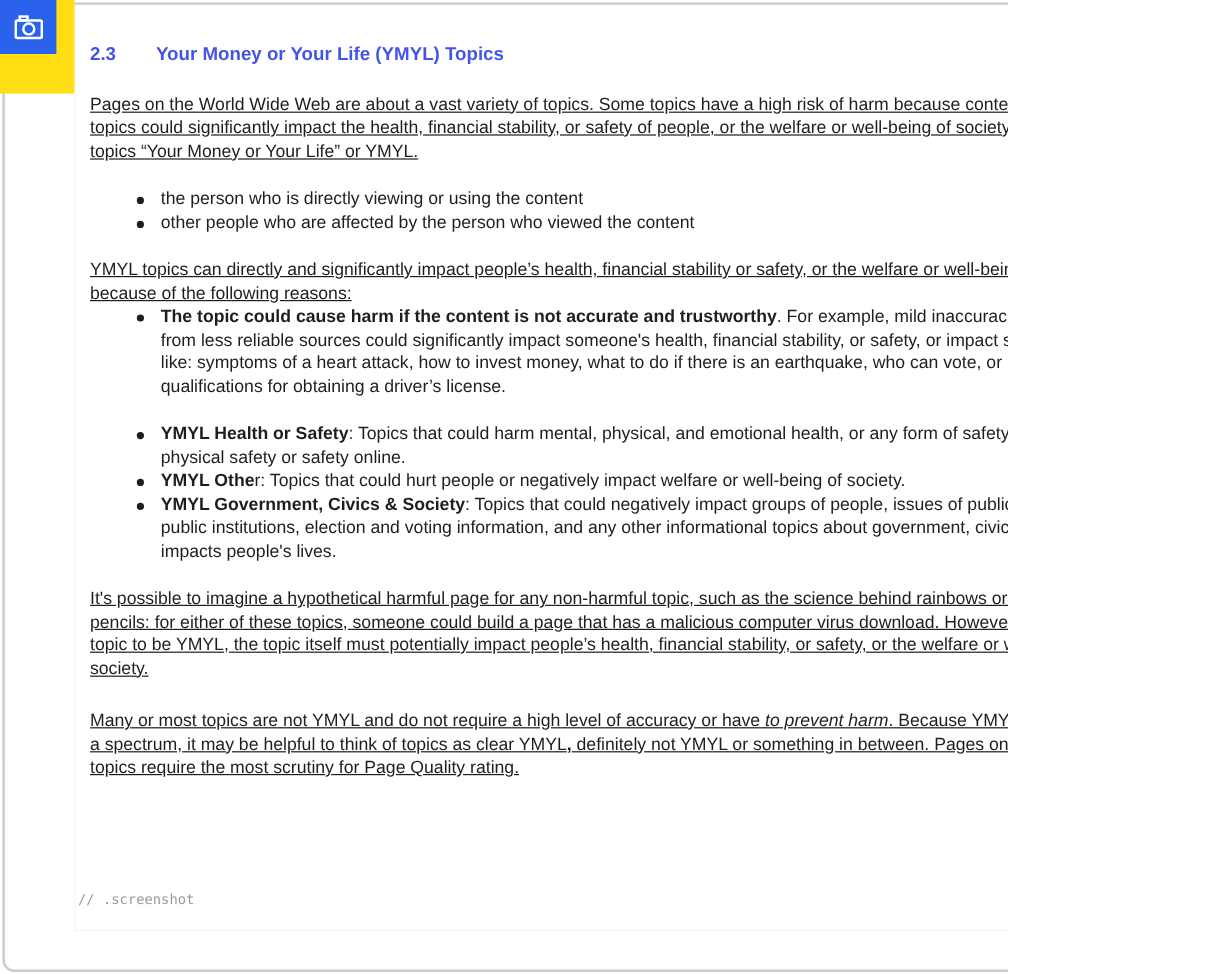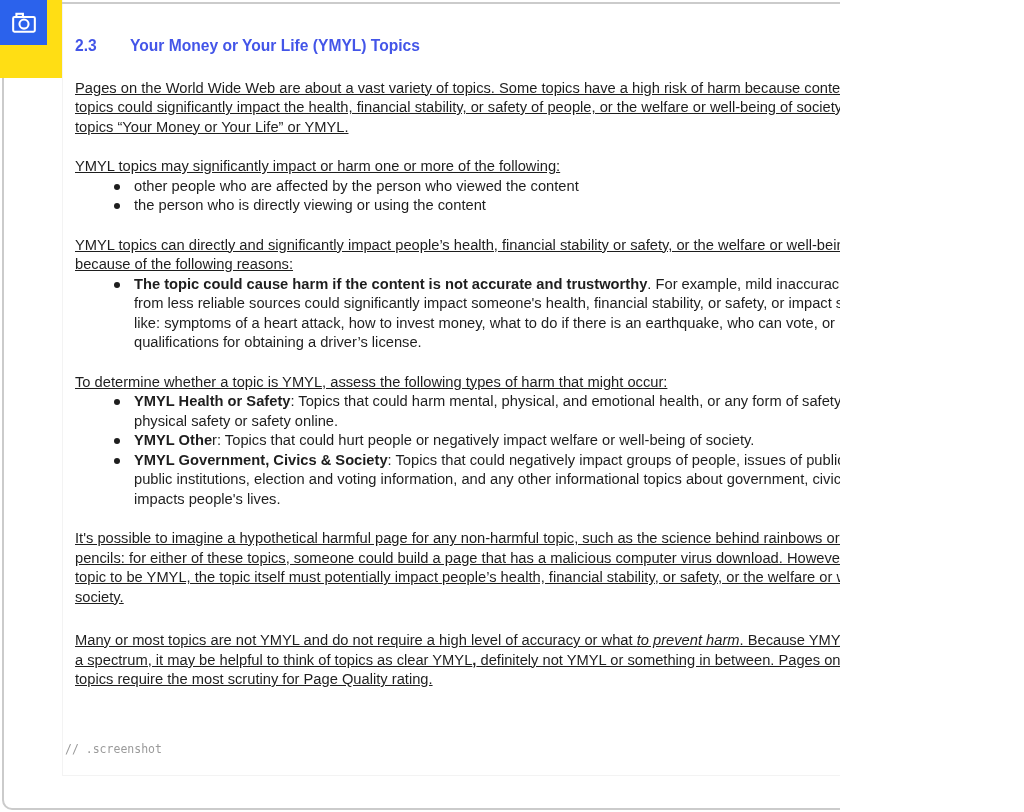--- a/index.html
+++ b/index.html
@@ -62,37 +62,35 @@
       <line x1="8.3" y1="15.6" x2="17.5" y2="4.5"></line>
       <line x1="15.7" y1="15.6" x2="6.5" y2="4.5"></line>
     </svg>
   </div>
 
   <div class="doc">
     <h2 class="heading"><span class="h-num">2.3</span><span>Your Money or Your Life (YMYL) Topics</span></h2>
 
     <p>Pages on the World Wide Web are about a vast variety of topics.  Some topics have a high risk of harm because content about these topics could significantly impact the health, financial stability, or safety of people, or the welfare or well-being of society.  We call these topics “Your Money or Your Life” or YMYL.</p>
 
-    <p class="intro">YMYL topics may significantly impact or harm one or more of the following:</p>
     <ul>
+      <li>the person who is directly viewing or using the content</li>
       <li>other people who are affected by the person who viewed the content</li>
-      <li>the person who is directly viewing or using the content</li>
     </ul>
 
     <p class="intro">YMYL topics can directly and significantly impact people’s health, financial stability or safety, or the welfare or well-being of society, because of the following reasons:</p>
     <ul>
       <li><b>The topic could cause harm if the content is not accurate and trustworthy</b><span>.  For example, mild inaccuracies or content from less reliable sources could significantly impact someone's health, financial stability, or safety, or impact society, for topics like: symptoms of a heart attack, how to invest money, what to do if there is an earthquake, who can vote, or needed qualifications for obtaining a driver’s license.</span></li>
     </ul>
 
-    <p class="intro">To determine whether a topic is YMYL, assess the following types of harm that might occur:</p>
     <ul>
       <li><b>YMYL Health or Safety</b><span>: Topics that could harm mental, physical, and emotional health, or any form of safety such as physical safety or safety online.</span></li>
       <li><b>YMYL Othe</b><span>r: Topics that could hurt people or negatively impact welfare or well-being of society.</span></li>
       <li><b>YMYL Government, Civics &amp; Society</b><span>: Topics that could negatively impact groups of people, issues of public interest, trust in public institutions, election and voting information, and any other informational topics about government, civics or society that impacts people's lives.</span></li>
     </ul>
 
     <p class="gap-lg">It's possible to imagine a hypothetical harmful page for any non-harmful topic, such as the science behind rainbows or shopping for pencils: for either of these topics, someone could build a page that has a malicious computer virus download. However, for a specific topic to be YMYL, the topic itself must potentially impact people’s health, financial stability, or safety, or the welfare or well-being of society.</p>
 
-    <p><span>Many or most topics are not YMYL and do not require a high level of accuracy or what </span><i>to prevent harm</i><span>.  Because YMYL assessment is a spectrum, it may be helpful to think of topics as clear YMYL</span><b>,</b><span> definitely not YMYL or something in between.  Pages on clear YMYL topics require the most scrutiny for Page Quality rating.</span></p>
+    <p><span>Many or most topics are not YMYL and do not require a high level of accuracy or have </span><i>to prevent harm</i><span>.  Because YMYL assessment is a spectrum, it may be helpful to think of topics as clear YMYL</span><b>,</b><span> definitely not YMYL or something in between.  Pages on clear YMYL topics require the most scrutiny for Page Quality rating.</span></p>
   </div>
 
   <div class="watermark">// .screenshot</div>
 </div>
 
 </body></html>

